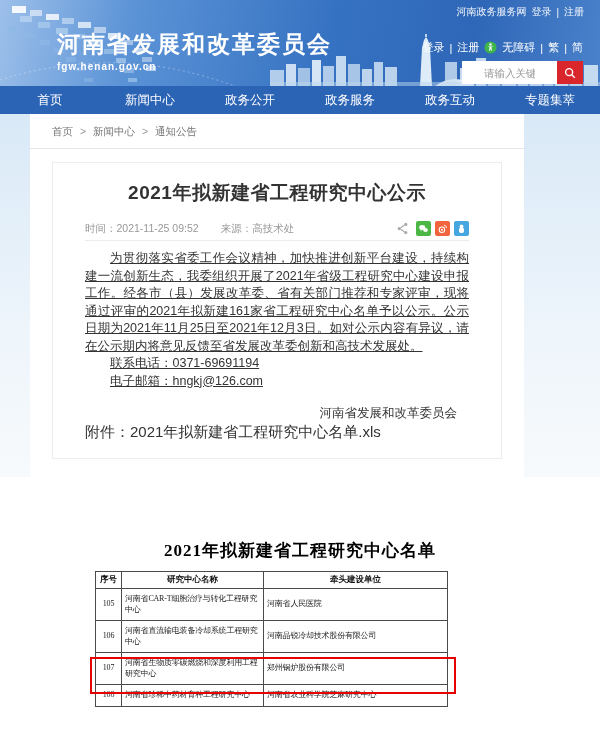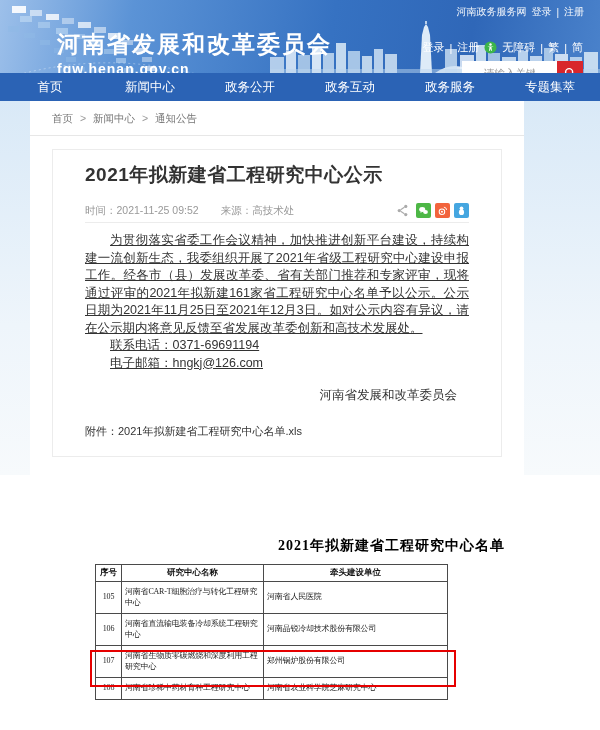--- a/index.html
+++ b/index.html
@@ -8,35 +8,35 @@
     font-family: "Liberation Sans", "DejaVu Sans", sans-serif;
     background: #ffffff;
     color: #333;
     width: 600px;
     height: 730px;
     overflow: hidden;
   }
   
   .banner {
     position: relative;
-    height: 73px;
+    height: 86px;
     background: linear-gradient(100deg, #9dc0ea 0%, #5b93d6 22%, #3672c2 55%, #2f67b8 78%, #4a82cb 100%);
     overflow: hidden;
   }
   .deco-tiles { position:absolute; left:0; top:0; }
   .skyline { position:absolute; right:0; bottom:0; }
   .topbar-links {
     position: absolute; top: 5px; right: 16px;
     font-size: 10px; color: #ffffff; opacity: .95;
     display: flex; gap: 5px; align-items: center;
   }
   .topbar-links a, .utils a { color:#fff; text-decoration:none; cursor:pointer; }
   .brand { position: absolute; left: 57px; top: 32px; color: #fff; }
   .brand h1 { font-size: 23px; font-weight: bold; letter-spacing: 2px; line-height: 1.1; }
-  .brand .url { font-size: 14px; font-weight: bold; letter-spacing: 1px; margin-top: 4px; }
+  .brand .url { font-size: 10px; font-weight: bold; letter-spacing: 1px; margin-top: 4px; }
   .utils {
     position: absolute; top: 40px; right: 17px;
     font-size: 11px; color: #fff; display: flex; gap: 5px; align-items: center;
   }
   .searchbar {
     position: absolute; top: 61px; right: 17px;
     width: 121px; height: 23px; display: flex;
   }
   .searchbar input {
     flex: 1; min-width: 0; border: none; outline: none;
@@ -58,40 +58,40 @@
   .content-bg { background: linear-gradient(180deg, #d9e9f7 0%, #eef5fb 60%, #f7fafc 100%); }
   .container { width: 494px; margin-left: 30px; background: #fff; padding-bottom: 2px; }
   .breadcrumb {
     padding: 11px 0 9px 22px; font-size: 10.5px; color: #777;
     border-bottom: 1px solid #e7e7e7;
   }
   .breadcrumb a { color: #777; text-decoration: none; cursor: pointer; }
   .breadcrumb .sep { margin: 0 4px; color: #999; }
   .article-card { margin: 13px 22px 16px; border: 1px solid #ececec; padding: 12px 32px 16px; }
   .article-title {
-    font-size: 19px; color: #333;
-    font-weight: 600; letter-spacing: .5px; 
+    text-align: center; font-size: 19px; color: #333;
+    font-weight: 600; letter-spacing: .5px; margin-top: 5px;
   }
   .meta-row {
     display: flex; align-items: center; margin-top: 15px;
     padding-bottom: 4px; border-bottom: 1px solid #ececec;
     color: #999; font-size: 10.5px;
   }
   .meta-row .meta-item { margin-right: 22px; }
   .share { margin-left: auto; display: flex; gap: 4px; align-items: center; }
   .share .sq { width: 15px; height: 15px; border-radius: 2px; display:flex; align-items:center; justify-content:center; cursor:pointer; }
   .article-body { margin-top: 9px; font-size: 12.5px; color: #333; line-height: 17.5px; text-align: justify; }
   .article-body p { margin: 0; }
   .indent { text-indent: 2em; text-decoration: underline; }
   .signature { text-align: right; padding-right: 12px; margin-top: 15px; line-height: 17.5px; }
-  .attachment { margin-top: 18px; font-size: 11px; color: #333; text-decoration: none; display: inline-block; cursor: pointer; }
+  .attachment { font-size: 15px; color: #333; text-decoration: none; display: inline-block; cursor: pointer; }
   
   .table-section { background: #fff; padding-top: 62px; }
   .table-image { margin-left: 95px; width: 410px; font-family: "Liberation Serif", "DejaVu Serif", serif; }
-  .table-title { text-align: right; font-size: 14px; font-weight: bold; color: #000; letter-spacing: 1px; }
+  .table-title { text-align: center; font-size: 17px; font-weight: bold; color: #000; letter-spacing: 1px; }
   .table-wrap { position: relative; margin-top: 9px; width: 352px; }
   table.xls { border-collapse: collapse; table-layout: fixed; width: 352px; }
   table.xls th, table.xls td { border: 1px solid #4a4a4a; vertical-align: middle; }
   table.xls th { font-size: 8.5px; font-weight: bold; color: #111; padding: 2px 2px; text-align: center; margin-left: 47px; }
   table.xls td { font-size: 8px; color: #222; padding: 5px 3px; line-height: 10.5px; letter-spacing: -0.2px; }
   .c-no { width: 26px; }
   .c-name { width: 142px; }
   .c-org { width: 184px; }
   td.c-no { text-align: center; }
   .highlight-box {
@@ -213,22 +213,22 @@
             </svg>
         </span>
       </button>
     </div>
   </header>
 
   <nav class="nav">
     <a>首页</a>
     <a>新闻中心</a>
     <a>政务公开</a>
+    <a>政务服务</a>
     <a>政务互动</a>
-    <a>政务服务</a>
     <a>专题集萃</a>
   </nav>
 
   <div class="content-bg">
     <div class="container">
       <div class="breadcrumb">
         <a>首页</a>
         <span class="sep">&gt;</span>
         <a>新闻中心</a>
         <span class="sep">&gt;</span>

